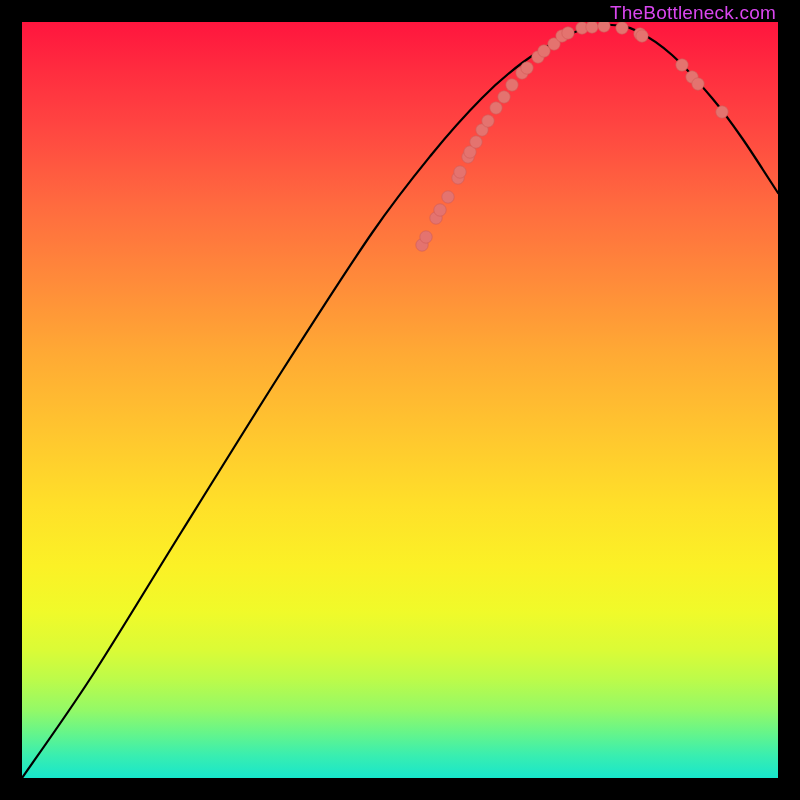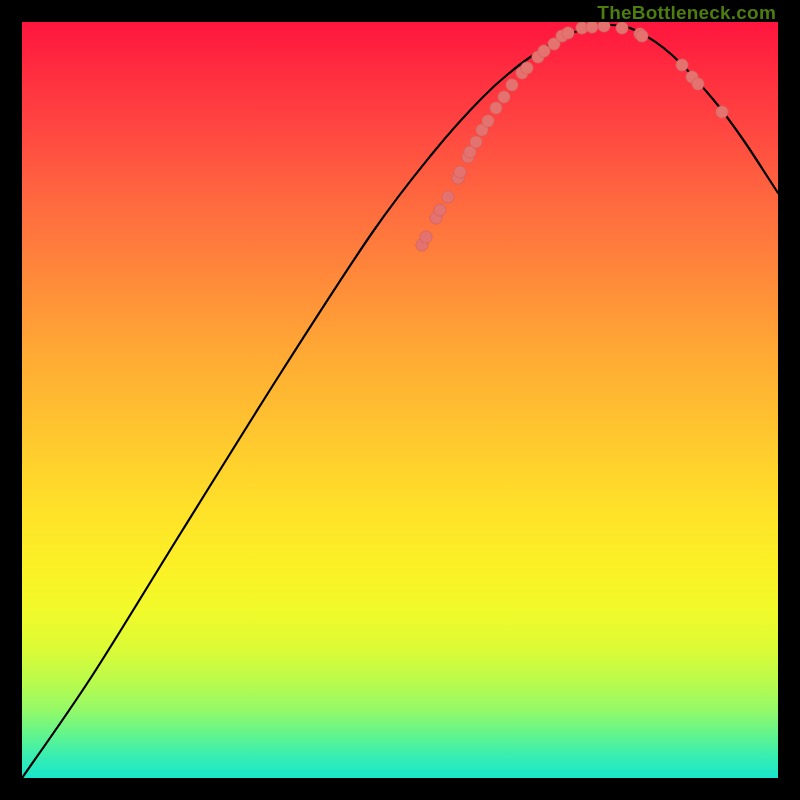--- a/index.html
+++ b/index.html
@@ -33,23 +33,23 @@
       #94f967 91%,
       #66f58a 94%,
       #39eeb0 97%,
       #17e6cc 100%
     );
   }
   .watermark {
     position: absolute;
     top: 2px;
     right: 24px;
-    color: #4d7c0f;
+    color: #d946ef;
     font-size: 19px;
-    font-weight: 700;
+    font-weight: 400;
     letter-spacing: 0.2px;
   }
   svg {
     position: absolute;
     left: 0;
     top: 0;
   }
 </style>
 </head>
 <body>

